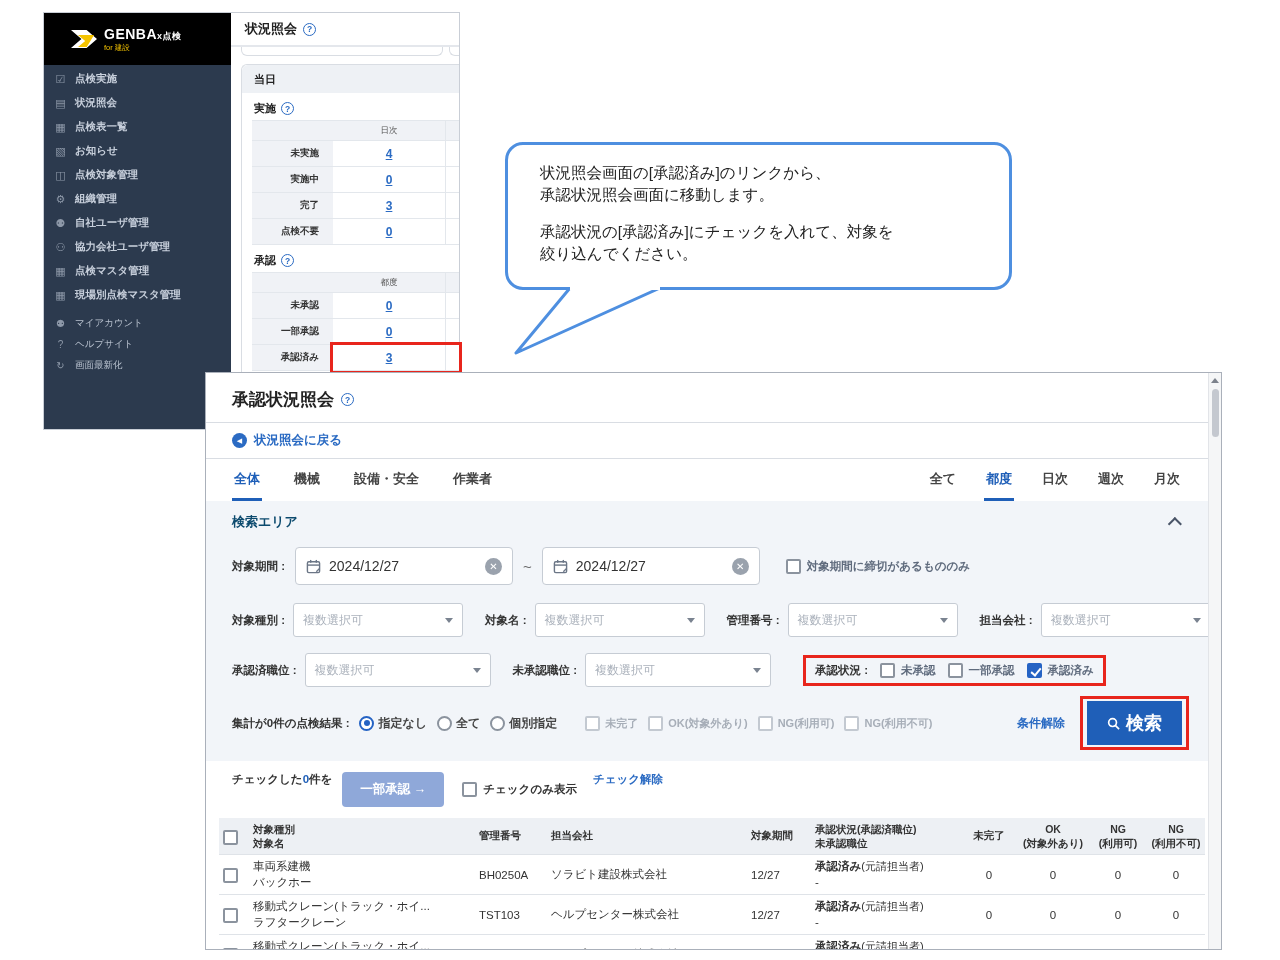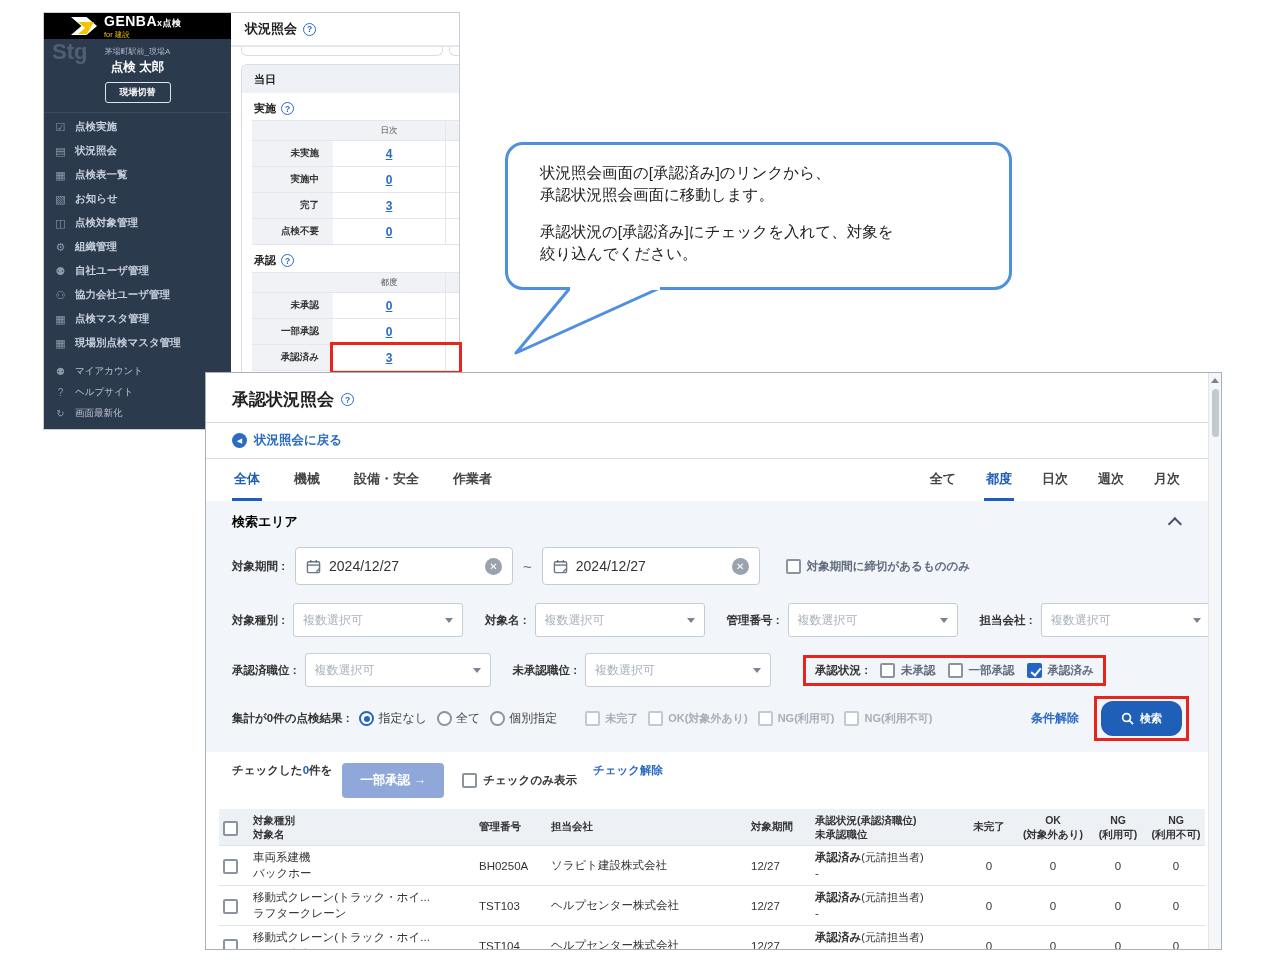--- a/index.html
+++ b/index.html
@@ -80,21 +80,21 @@
   .back-link { font-size:12.5px; font-weight:bold; color:#2b6bc3; cursor:pointer; }
   .tabsrow { display:flex; align-items:stretch; padding:0 26px; height:42px; }
   .tabs-left, .tabs-right { display:flex; gap:30px; }
   .tabs-right { margin-left:auto; gap:26px; }
   .tab { display:flex; align-items:center; font-size:13px; font-weight:bold; color:#444;
     border-bottom:3px solid transparent; padding:0 2px; cursor:pointer; }
   .tab.active { color:#1f5fb8; border-bottom-color:#1f5fb8; }
 
   .search-area { background:#f2f5f9; padding:12px 26px 16px; position:relative; }
   .sa-titlerow { display:flex; align-items:center; }
-  .sa-title { font-size:13px; font-weight:bold; color:#000000; }
+  .sa-title { font-size:13px; font-weight:bold; color:#0c4a6e; }
   .sa-collapse { margin-left:auto; width:10px; height:10px; border-left:2px solid #4a5568; border-top:2px solid #4a5568;
     transform:rotate(45deg) translateY(3px); cursor:pointer; }
   .flabel { font-size:11.5px; font-weight:bold; color:#333; white-space:nowrap; }
   .srow { display:flex; align-items:center; }
   .srow1 { margin-top:16px; gap:10px; }
   .dateinput { width:218px; height:38px; background:#fff; border:1px solid #c6ccd4; border-radius:4px;
     display:flex; align-items:center; gap:8px; padding:0 10px; cursor:text; }
   .dateinput .dval { font-size:14px; color:#333; }
   .clear-icon { margin-left:auto; width:17px; height:17px; border-radius:50%; background:#9aa2ad; color:#fff;
     font-size:10px; line-height:17px; text-align:center; cursor:pointer; }
@@ -115,27 +115,27 @@
     border-top:5px solid #7a8390; }
   .sel-w170 { width:170px; } .sel-w180 { width:186px; }
   .srow3 { margin-top:16px; }
   .approval-group { display:flex; align-items:center; position:relative; margin-left:14px; padding:6px 8px; }
   .approval-group .opt { display:flex; align-items:center; margin-left:12px; }
   .srow4 { margin-top:14px; }
   .radio { width:15px; height:15px; border-radius:50%; border:2px solid #8b939e; background:#fff; flex-shrink:0; cursor:pointer; }
   .radio.sel { border-color:#2563c4; position:relative; }
   .radio.sel::after { content:""; position:absolute; left:2.5px; top:2.5px; width:6px; height:6px; border-radius:50%; background:#2563c4; }
   .ropt { display:flex; align-items:center; gap:4px; margin-left:10px; }
-  .rlabel { font-size:12px; font-weight:normal; color:#444; }
+  .rlabel { font-size:12px; font-weight:bold; color:#444; }
   .dis-group { display:flex; align-items:center; margin-left:18px; }
   .dis-opt { display:flex; align-items:center; margin-left:10px; }
   .dislabel { font-size:11px; font-weight:bold; color:#a7aeb8; margin-left:5px; white-space:nowrap; }
   .clear-cond { margin-left:auto; font-size:12px; font-weight:bold; color:#2b6bc3; cursor:pointer; white-space:nowrap; }
   .searchbtn-wrap { position:relative; margin-left:22px; }
-  .searchbtn { background:#1f5fb8; color:#fff; border:none; border-radius:12px; font-size:11px; font-weight:bold;
+  .searchbtn { background:#1f5fb8; color:#fff; border:none; border-radius:0; font-size:18px; font-weight:bold;
     padding:10px 20px; display:flex; align-items:center; gap:6px; cursor:pointer;
     font-family:"Liberation Sans","DejaVu Sans",sans-serif; }
 
   .bulkrow { display:flex; padding:11px 26px; }
   .bulk-text { font-size:11.5px; font-weight:bold; color:#333; }
   .bulk-count { color:#1f5fb8; }
   .bulkbtn { margin-left:10px; background:#8fa8d9; color:#fff; border:none; border-radius:4px;
     font-size:12.5px; font-weight:bold; padding:9px 18px; cursor:pointer;
     font-family:"Liberation Sans","DejaVu Sans",sans-serif; }
   .bulk-opt { display:flex; align-items:center; margin-left:18px; }
@@ -169,26 +169,20 @@
   <div class="sidebar">
     <div class="logo-block">
       <span class="logo-mark">
           <span class="lm1"></span>
           <span class="lm2"></span>
         </span>
       <span class="logo-text">
         <span class="lt1"><span>GENBA</span><em>x点検</em></span>
         <div class="lt2">for 建設</div>
       </span>
-    </div>
-    <div class="user-block">
-      <div class="watermark">Stg</div>
-      <div class="user-site">茅場町駅前_現場A</div>
-      <div class="user-name">点検 太郎</div>
-      <button class="site-switch">現場切替</button>
     </div>
     <div class="menu">
       <div class="menu-item">
           <span class="mi-icon">☑</span>
           <span>点検実施</span>
         </div>
       <div class="menu-item">
           <span class="mi-icon">▤</span>
           <span>状況照会</span>
         </div>

